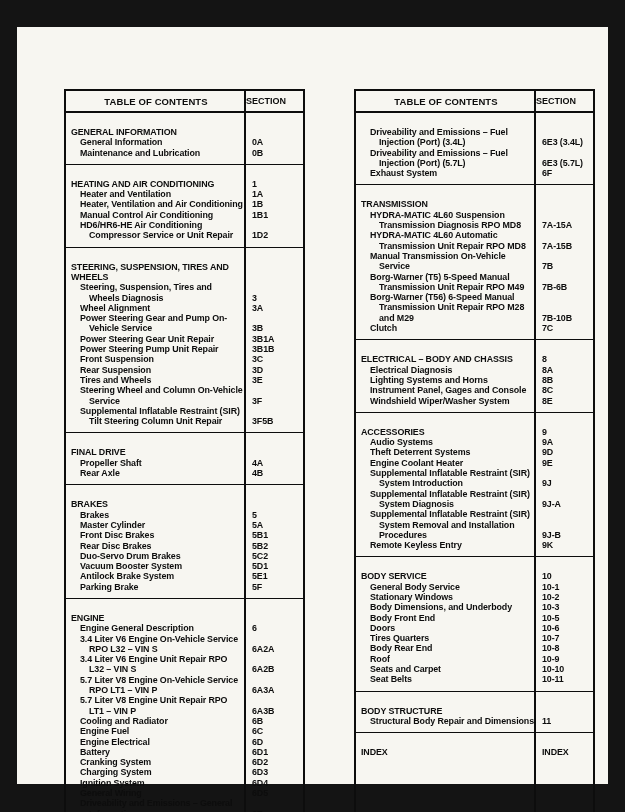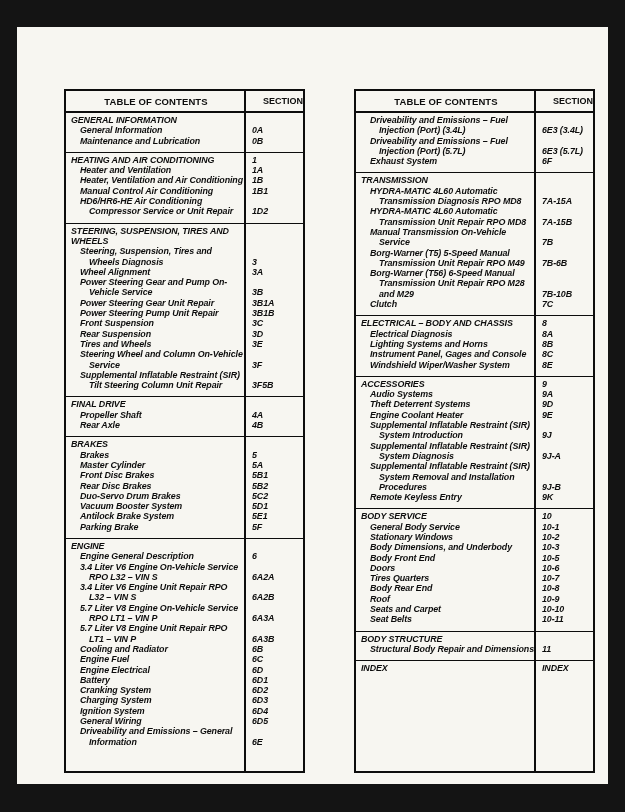--- a/index.html
+++ b/index.html
@@ -51,32 +51,31 @@
     text-align: center;
     font-weight: bold;
     font-size: 9.5px;
     line-height: 11px;
     padding: 5px 0 4px 0;
     color: #0d0d0d;
     letter-spacing: 0.1px;
   }
   .toc-header-section {
     width: 57px;
-    text-align: right;
+    text-align: left;
     font-weight: bold;
     font-size: 9px;
     line-height: 11px;
     padding: 5px 0 4px 0;
     color: #0d0d0d;
     box-sizing: border-box;
   }
   .toc-group {
     border-bottom: 1.8px solid #0d0d0d;
-    padding: 2px 0 6px 0;
-    font-style: italic;
+    padding: 14px 0 6px 0;
   }
   .toc-group:last-child {
     border-bottom: none;
   }
   .toc-row {
     display: flex;
     align-items: stretch;
   }
   .toc-cell-label {
     flex: 1;
@@ -340,21 +339,21 @@
               <div class="toc-cell-label">Exhaust System</div>
               <div class="toc-cell-section">6F</div>
             </div>
           </div>
           <div class="toc-group">
             <div class="toc-row toc-title-row">
               <div class="toc-cell-label">TRANSMISSION</div>
               <div class="toc-cell-section"></div>
             </div>
             <div class="toc-row toc-item-row">
-              <div class="toc-cell-label">HYDRA-MATIC 4L60 Automatic Transmission Diagnosis RPO MD8</div>
+              <div class="toc-cell-label">HYDRA-MATIC 4L60 Suspension Transmission Diagnosis RPO MD8</div>
               <div class="toc-cell-section">7A-15A</div>
             </div>
             <div class="toc-row toc-item-row">
               <div class="toc-cell-label">HYDRA-MATIC 4L60 Automatic Transmission Unit Repair RPO MD8</div>
               <div class="toc-cell-section">7A-15B</div>
             </div>
             <div class="toc-row toc-item-row">
               <div class="toc-cell-label">Manual Transmission On-Vehicle Service</div>
               <div class="toc-cell-section">7B</div>
             </div>

